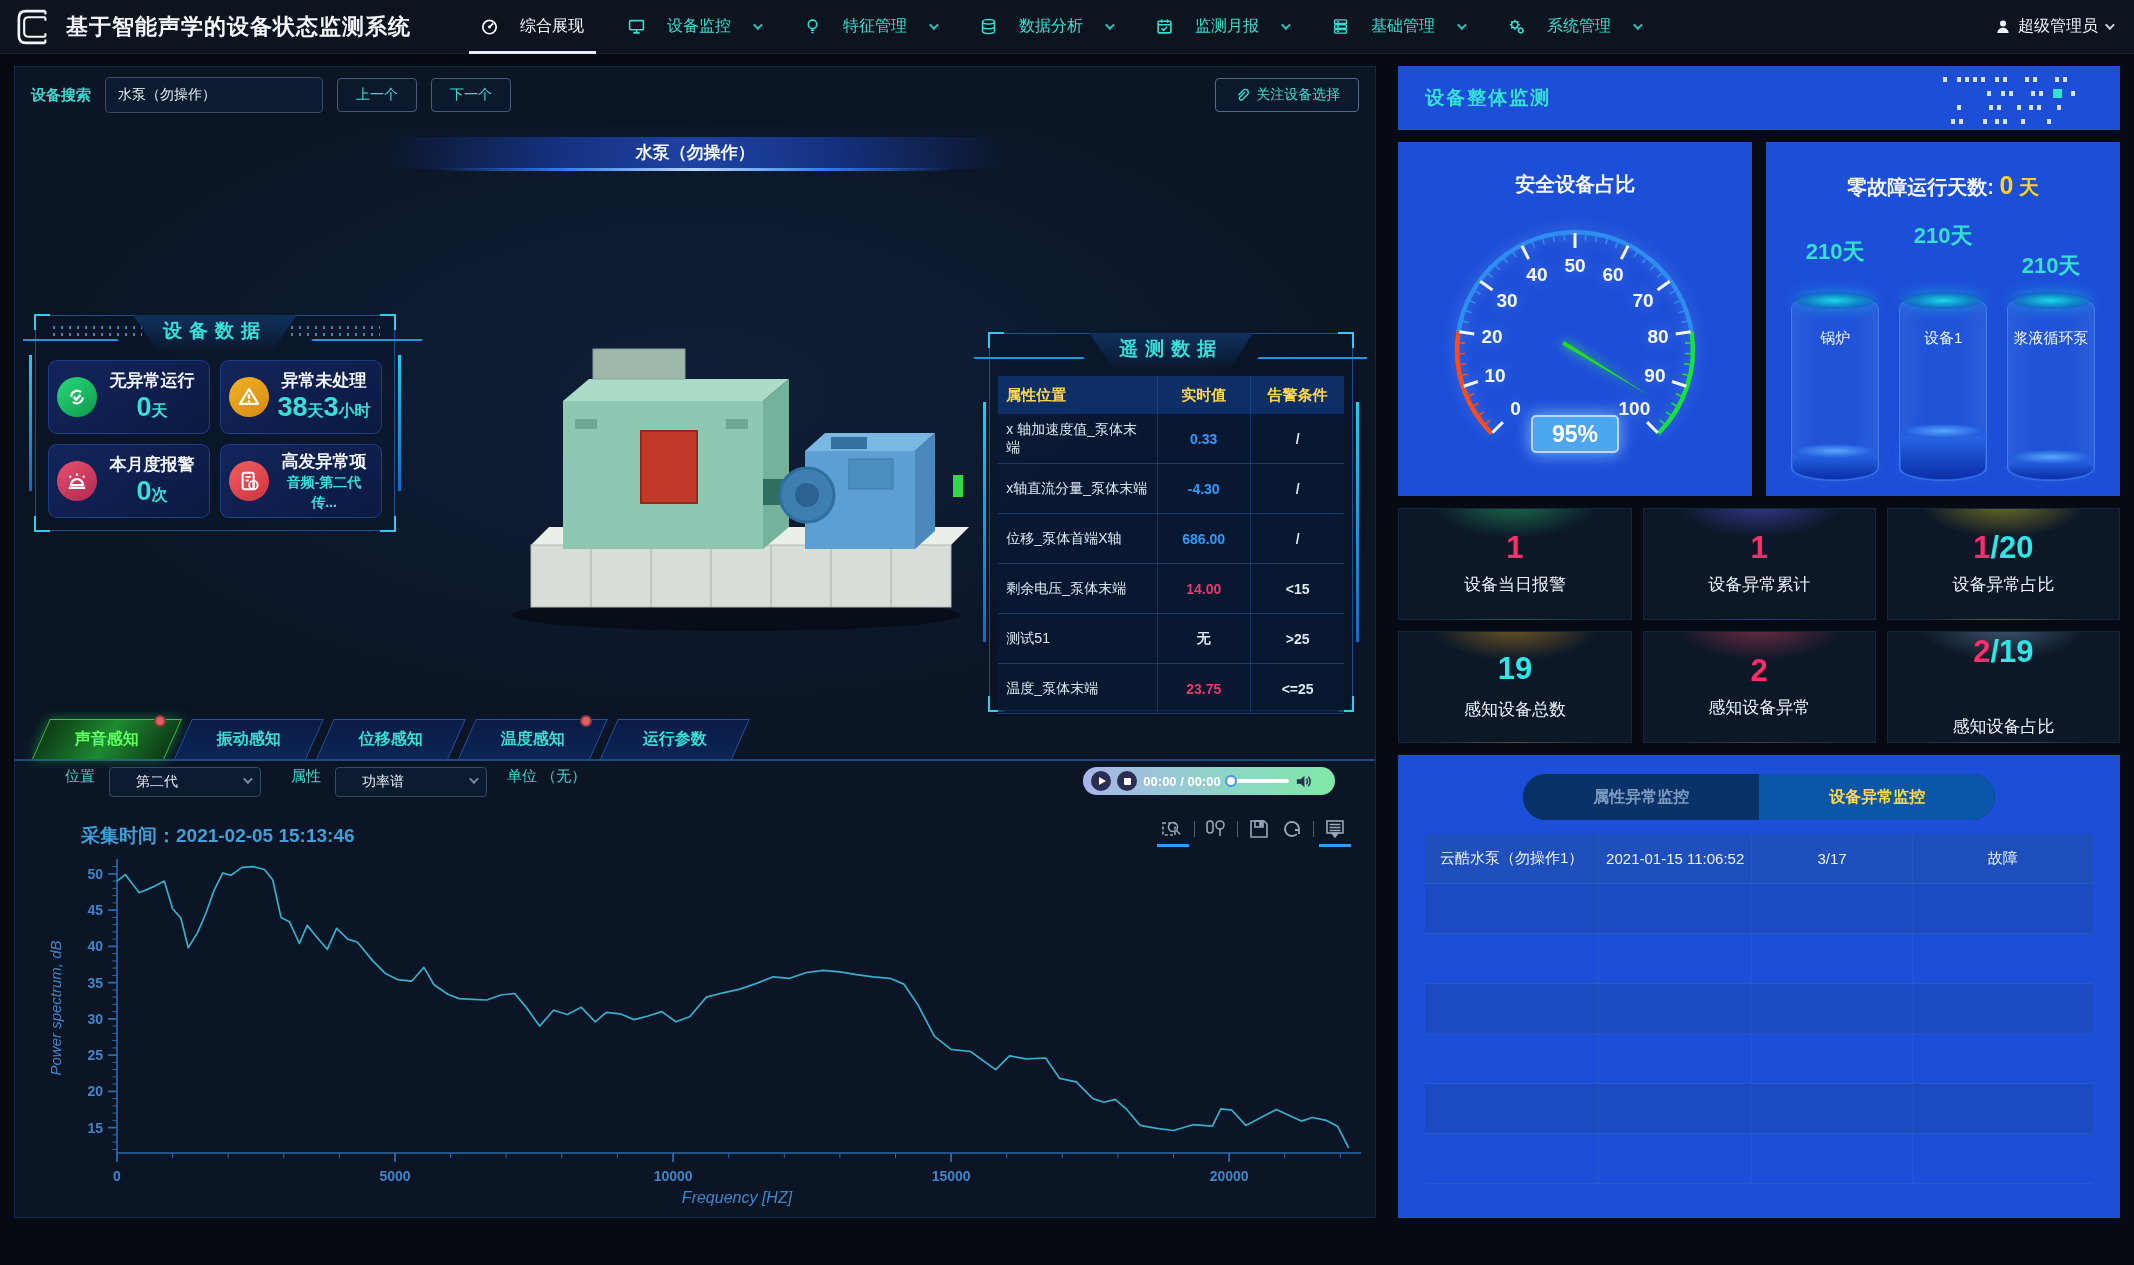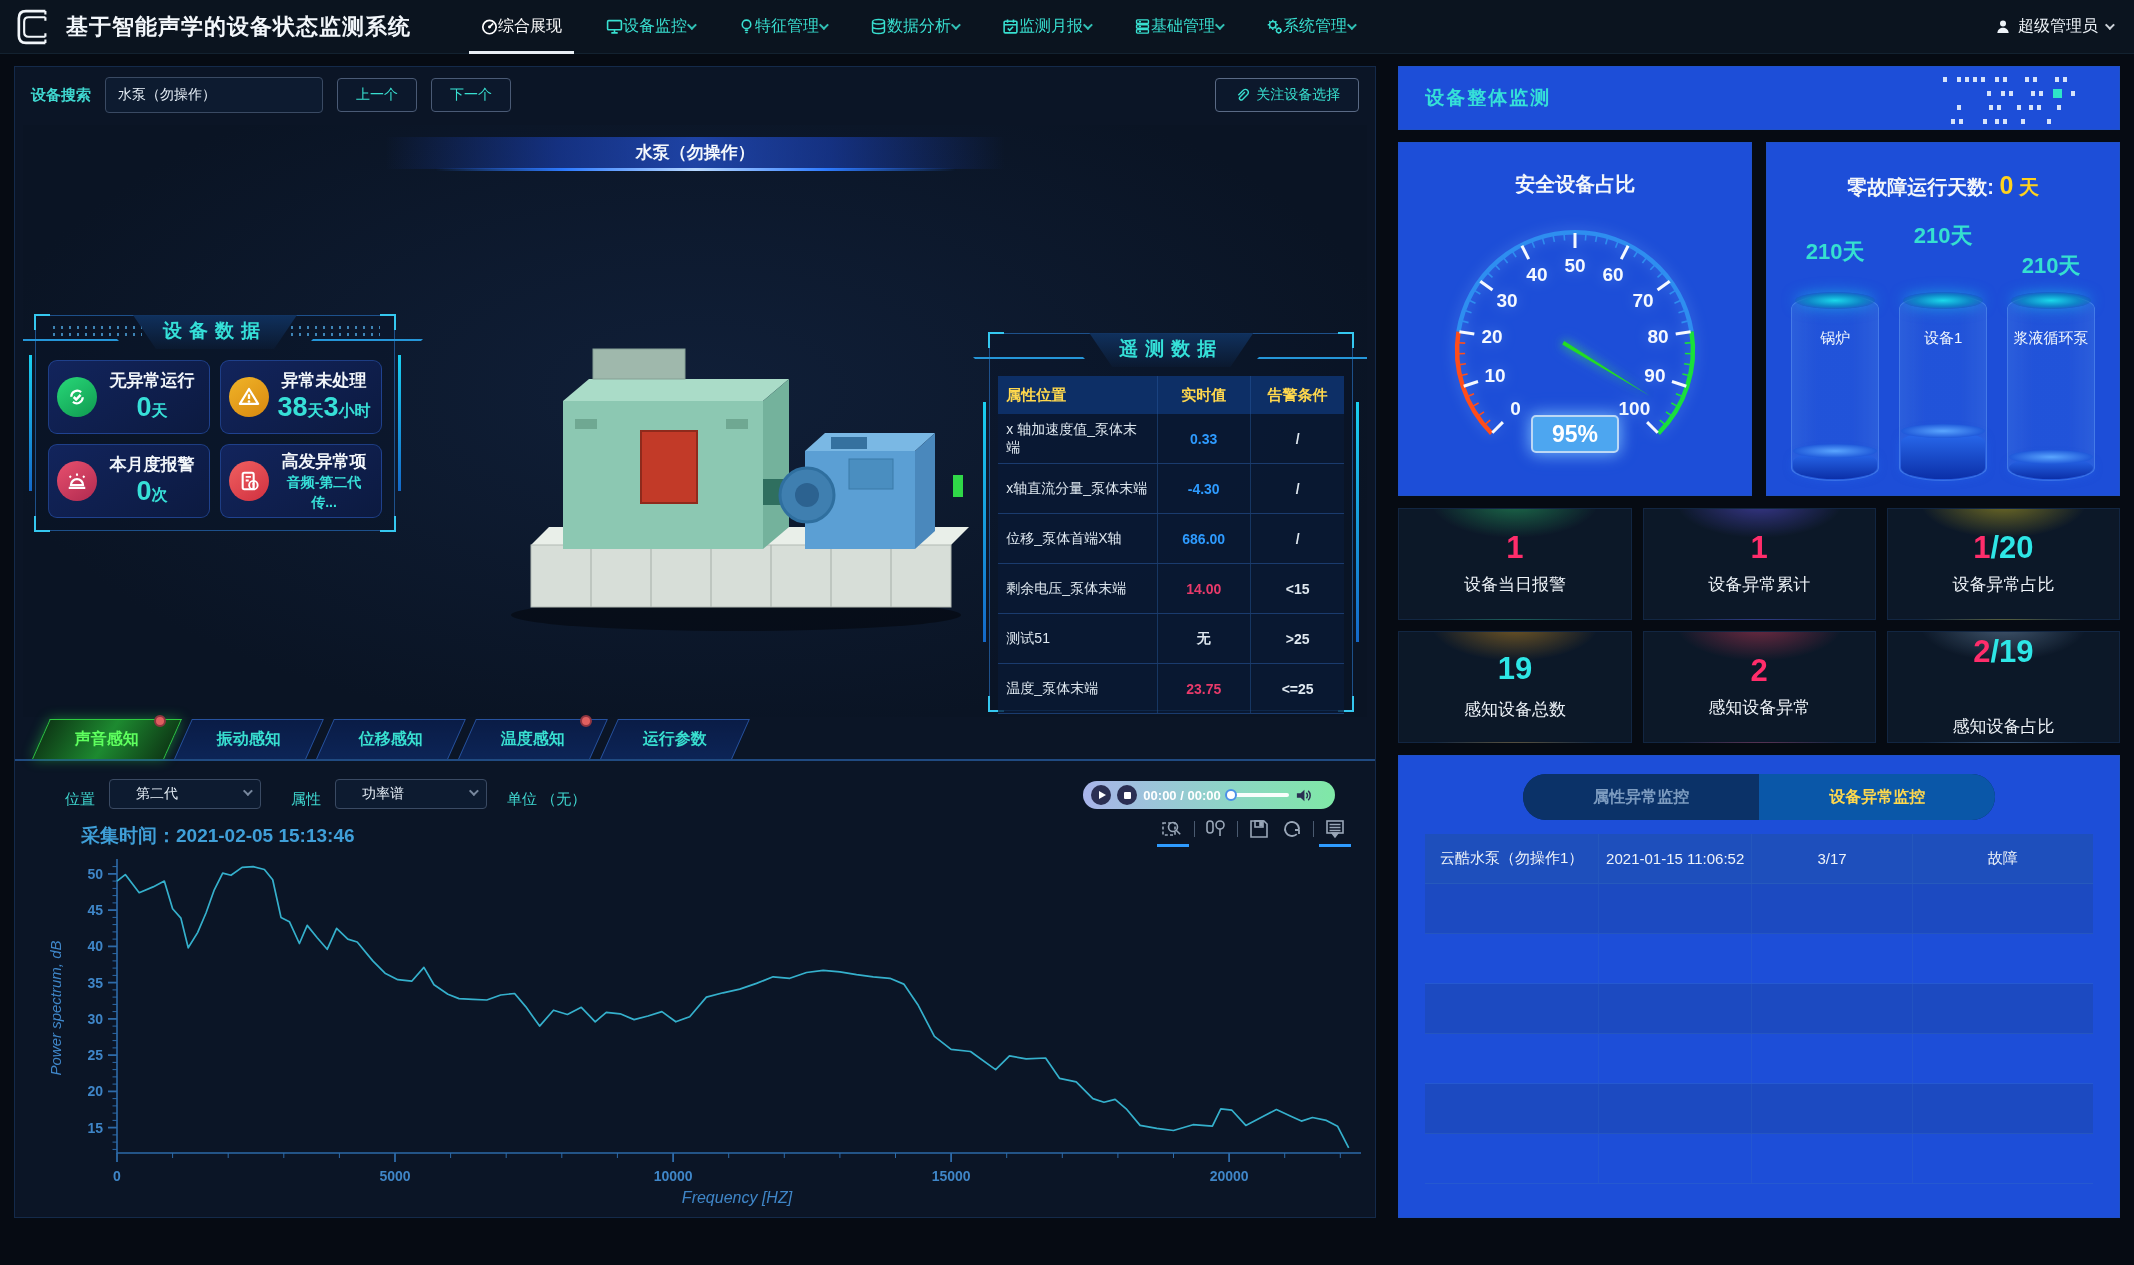--- a/index.html
+++ b/index.html
@@ -6,21 +6,21 @@
   html,body { width:2134px; height:1265px; overflow:hidden; background:#060b13;
     font-family:"Liberation Sans","DejaVu Sans",sans-serif; color:#dfe8f0; }
   .nowrap{white-space:nowrap;}
 
   
   #header { height:54px; background:#0b141f; display:flex; align-items:center;
     border-bottom:1px solid #132230; padding:0 22px 0 10px; }
   #logo { width:46px; height:46px; margin-right:10px; flex:0 0 auto; }
   #app-title { font-size:22px; font-weight:bold; color:#f2f6fa; letter-spacing:1px; margin-right:70px; }
   #nav { display:flex; align-items:center; gap:44px; flex:1; }
-  .nav-item { display:flex; align-items:center; gap:0; color:#38dfd0; font-size:16px;
+  .nav-item { display:flex; align-items:center; gap:22px; color:#38dfd0; font-size:16px;
     cursor:pointer; height:54px; position:relative; }
   .nav-item svg { width:17px; height:17px; }
   .nav-item.active { color:#ffffff; }
   .nav-item.active::after { content:''; position:absolute; left:-12px; right:-12px; bottom:0;
     height:3px; background:#e8eef4; }
   .chev { width:7px; height:7px; border-right:2px solid currentColor; border-bottom:2px solid currentColor;
     transform:rotate(45deg) translateY(-2px); opacity:.85; }
   #user-box { display:flex; align-items:center; gap:7px; color:#eef3f8; font-size:16px; cursor:pointer; }
   #user-box svg{ width:16px; height:16px; }
 
@@ -114,21 +114,21 @@
     display:flex; align-items:center; justify-content:center; }
   .s-tab .lab { transform:skewX(24deg); color:#38dfd0; font-size:16px; font-weight:bold; }
   .s-tab.active { background:linear-gradient(100deg,#0e3a16 0%,#1d8a30 50%,#0e3a16 100%);
     border-color:#2ecc40; box-shadow:0 0 12px rgba(40,220,70,0.45); }
   .s-tab.active .lab { color:#5eff5e; }
   .s-dot { position:absolute; top:-5px; right:14px; width:12px; height:12px; border-radius:50%;
     background:#e06060; border:2px solid #8f3540; transform:skewX(24deg); }
 
   
   #ctrl-row { position:absolute; left:0; top:700px; width:100%; height:42px; display:flex;
-    align-items:flex-end; padding:0 40px 0 50px; gap:14px; }
+    align-items:flex-start; padding:0 40px 0 50px; gap:14px; }
   .ctrl-label { color:#3fd6cf; font-size:15px; }
   .sel { width:152px; height:30px; background:#0d1b30; border:1px solid #3a4a63; border-radius:4px;
     display:flex; align-items:center; justify-content:space-between; padding:0 10px 0 26px;
     color:#e8f0f8; font-size:14px; cursor:pointer; }
   .sel .chev { color:#8a9ab0; margin-top:-3px; }
   #unit-text { color:#3fd6cf; font-size:15px; margin-left:6px; }
 
   #player { margin-left:auto; width:252px; height:28px; border-radius:14px; display:flex;
     align-items:center; padding:0 10px 0 8px; gap:6px;
     background:linear-gradient(90deg,#a9b4ea 0%,#8ed4c8 55%,#7fe8a6 100%); }

